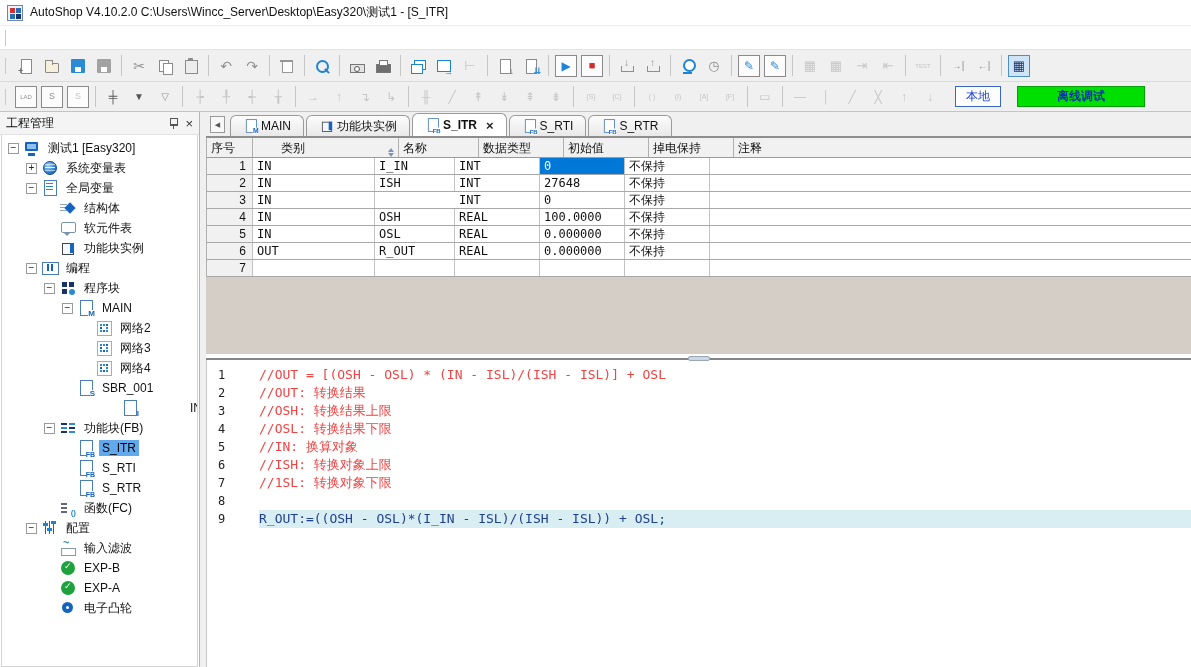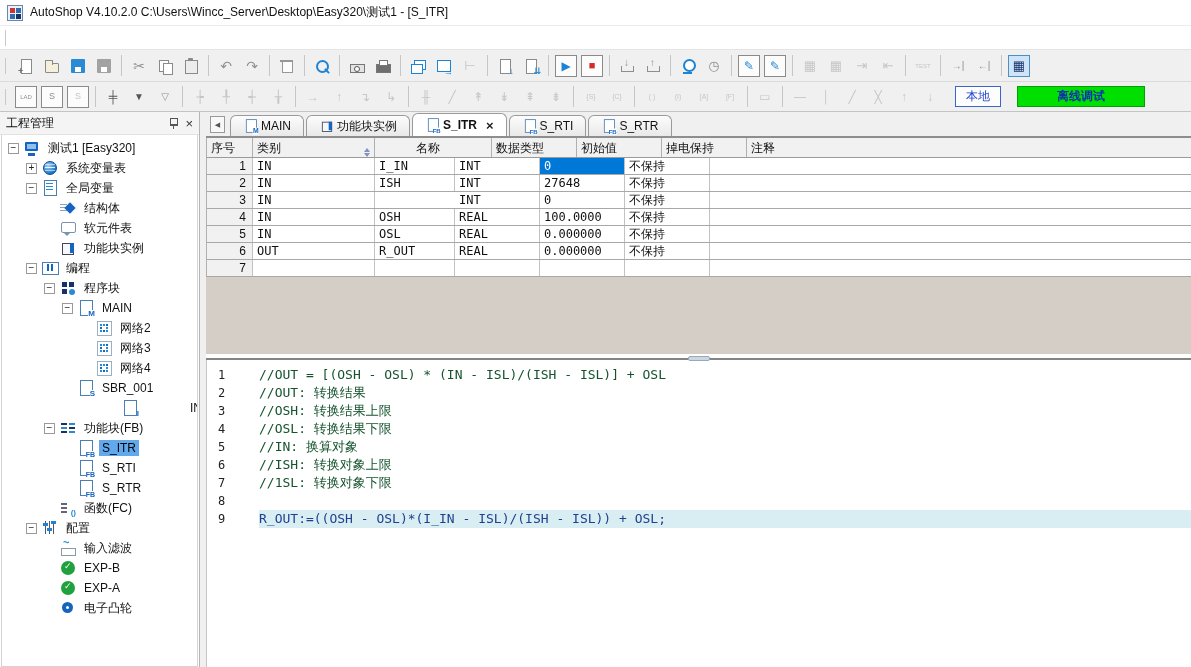--- a/index.html
+++ b/index.html
@@ -155,21 +155,21 @@
   .gap-white{height:4px;background:#fff}
   #hsplit{height:2px;background:#858585;position:relative}
   .grip2{position:absolute;left:50%;top:-2px;width:22px;height:5px;margin-left:-11px;background:#cdd7e2;border:1px solid #98a8b8;border-radius:2px}
 
   
   #editor{height:307px;flex:none;background:#fff;border-left:1px solid #c6c6c6;padding-top:6px;
     font-family:"DejaVu Sans Mono","Liberation Mono",monospace;font-size:13px}
   .cl{display:flex;height:18px;line-height:18px}
   .ln{width:52px;flex:none;padding-left:11px;font-size:12px;color:#222}
   .ct{flex:1;white-space:pre;color:#1f3f8f}
-  .ct.comment{color:#14532d}
+  .ct.comment{color:#ef4444}
   .cl.hl .ct{background:#d9eef3}
 </style>
 </head>
 <body>
 
 <div id="titlebar">
   <span class="app-icon"></span>
   <span id="win-title">AutoShop V4.10.2.0  C:\Users\Wincc_Server\Desktop\Easy320\测试1 - [S_ITR]</span>
 </div>
 
@@ -574,28 +574,28 @@
             <span class="ti ti-docl fbl" data-letter="FB"></span>
             <span class="tab-label">S_RTR</span>
           </div>
         </div>
     </div>
     <div id="vartable">
       <div class="thead" id="thead">
           <div class="th" style="width: 46px;">
             <span>序号</span>
           </div>
-          <div class="th" style="width: 122px;">
+          <div class="th" style="width: 122px; margin-left: 24px;">
             <span>类别</span>
             <span class="sort">
               <i class="su"></i>
               <i class="sd"></i>
             </span>
           </div>
-          <div class="th" style="width: 80px; margin-left: 37px;">
+          <div class="th" style="width: 80px;">
             <span>名称</span>
           </div>
           <div class="th" style="width: 85px;">
             <span>数据类型</span>
           </div>
           <div class="th" style="width: 85px;">
             <span>初始值</span>
           </div>
           <div class="th" style="width: 85px;">
             <span>掉电保持</span>

